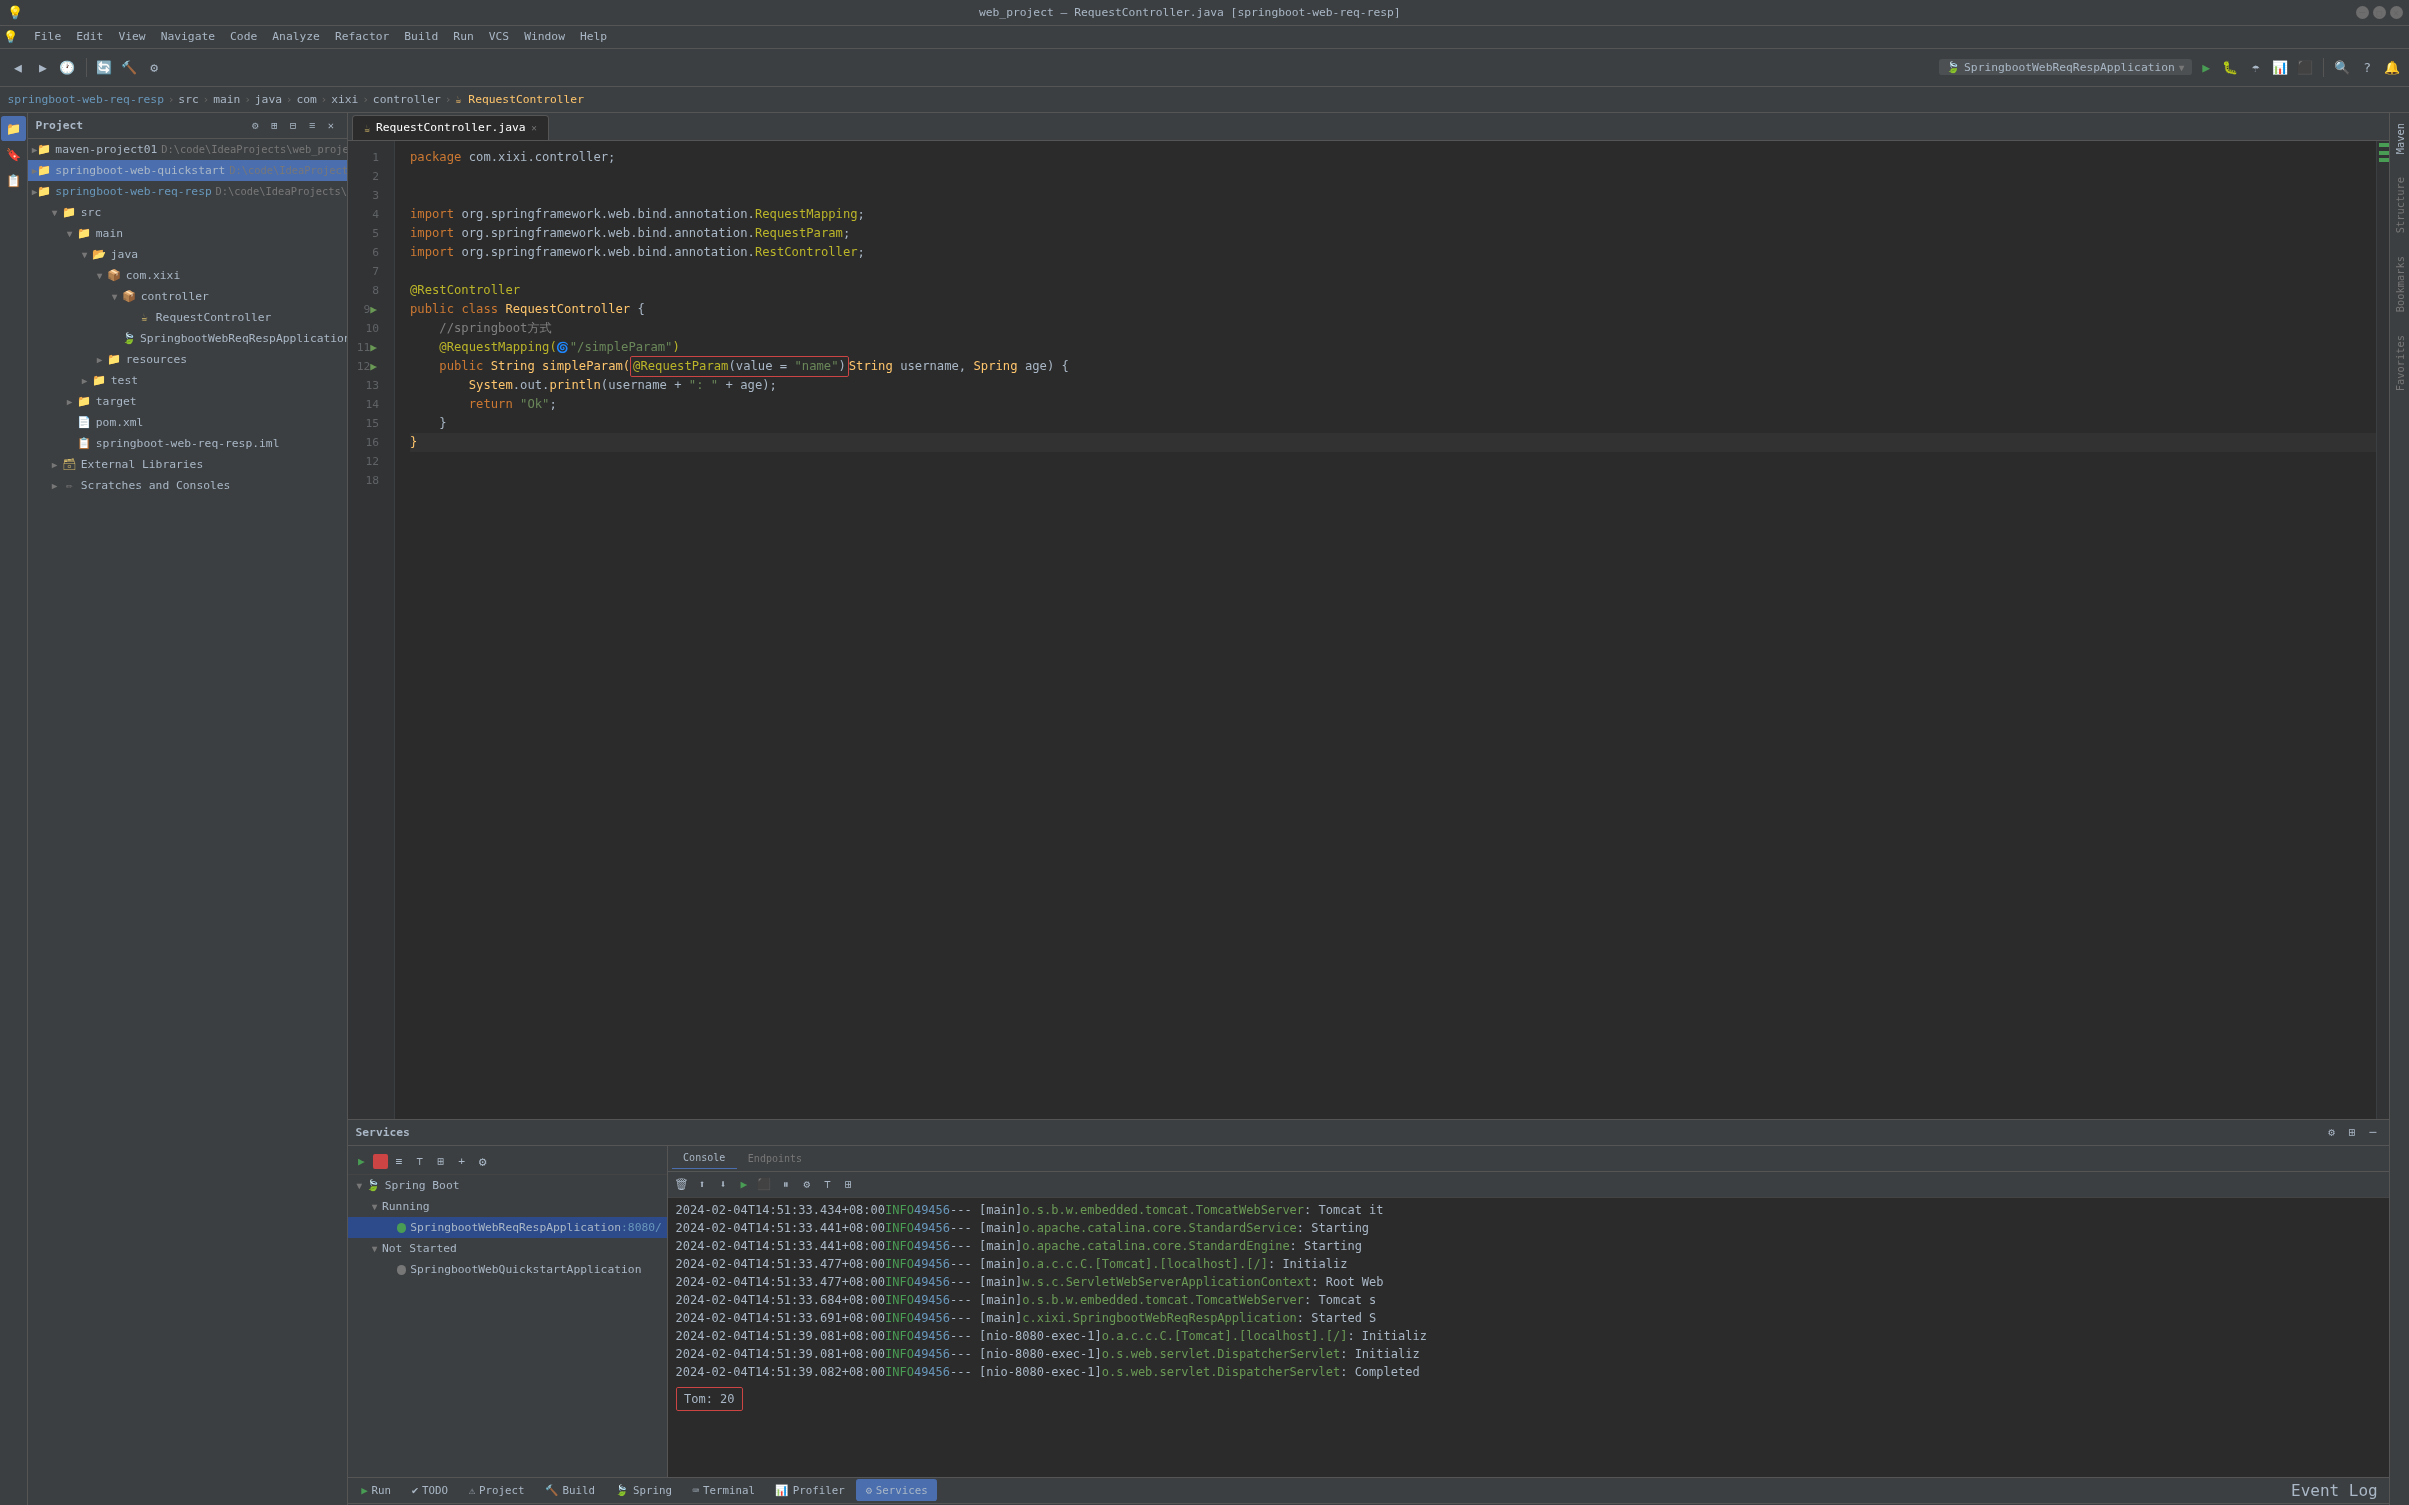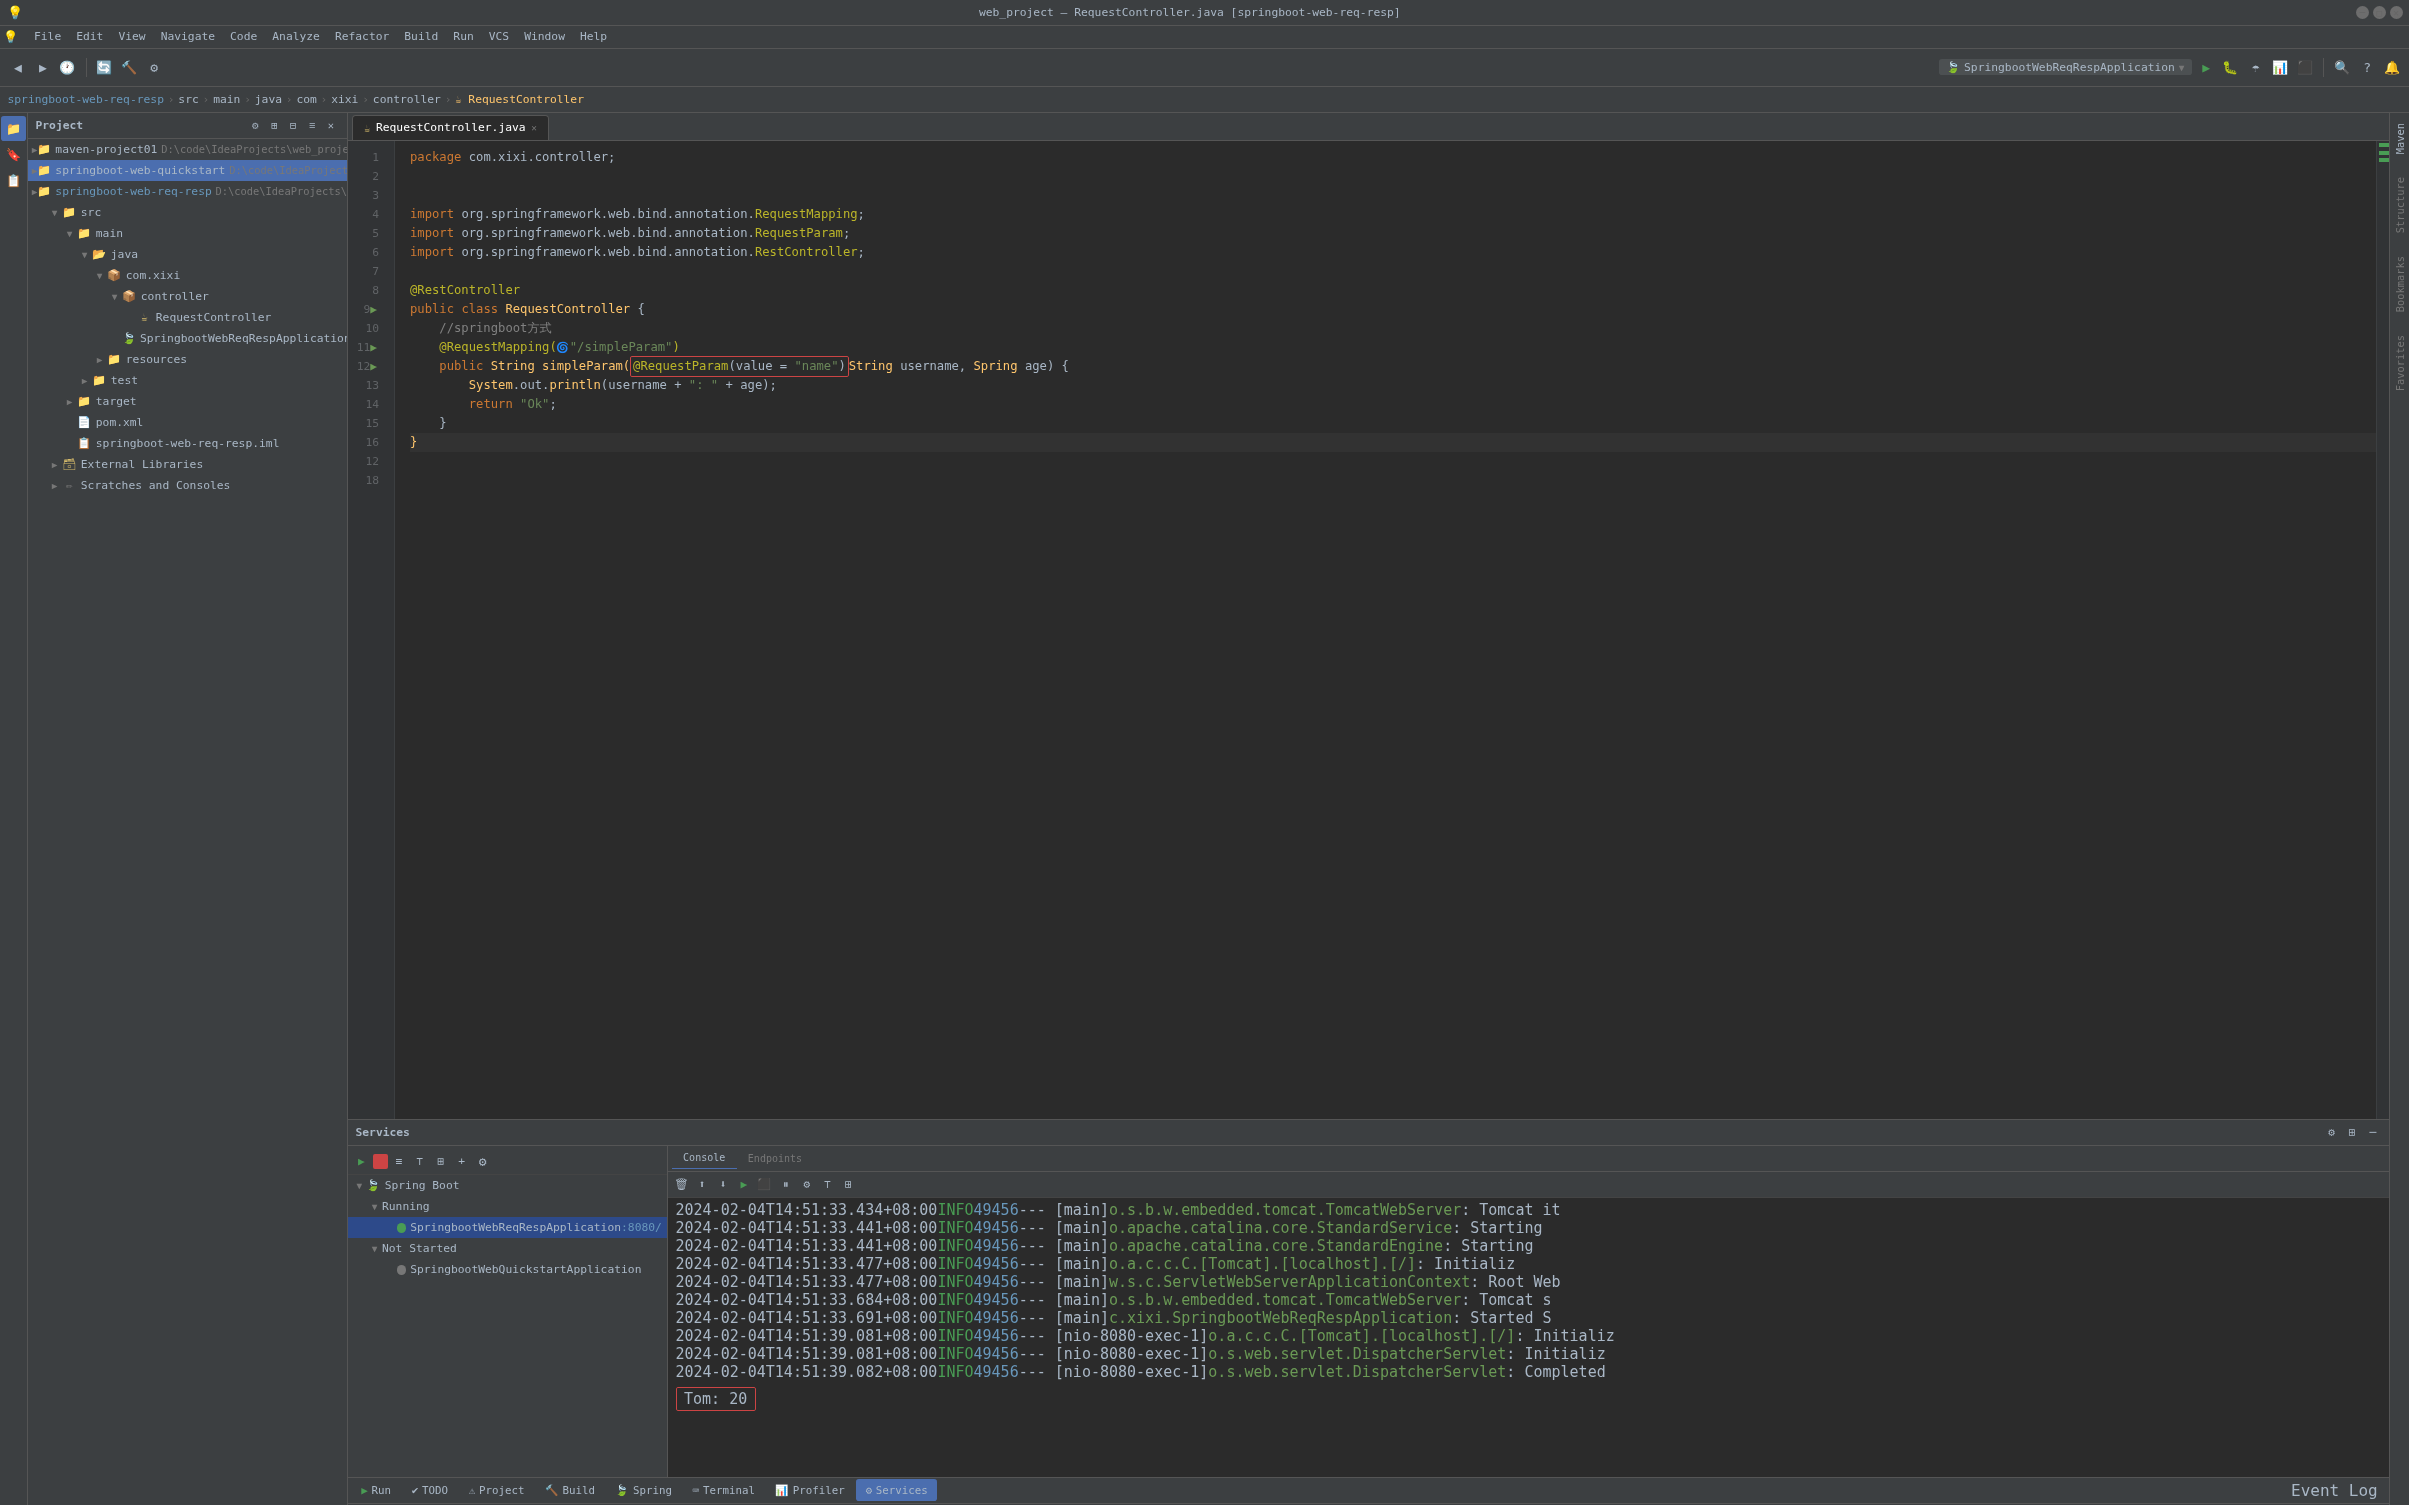--- a/index.html
+++ b/index.html
@@ -391,21 +391,21 @@
     }
     .console-btn.red { color: #cc4444; }
     .console-btn.green { color: #499c54; }
 
     .log-content {
       flex: 1;
       overflow-y: auto;
       overflow-x: auto;
       background: #2b2b2b;
       padding: 3.8px 7.5px;
-      font-size: 15px;
+      font-size: 12px;
       line-height: 18px;
     }
     .log-line {
       white-space: nowrap;
       display: flex;
       align-items: center;
     }
     .log-ts { color: #a9b7c6; }
     .log-info { color: #499c54; }
     .log-pid { color: #6897bb; }

